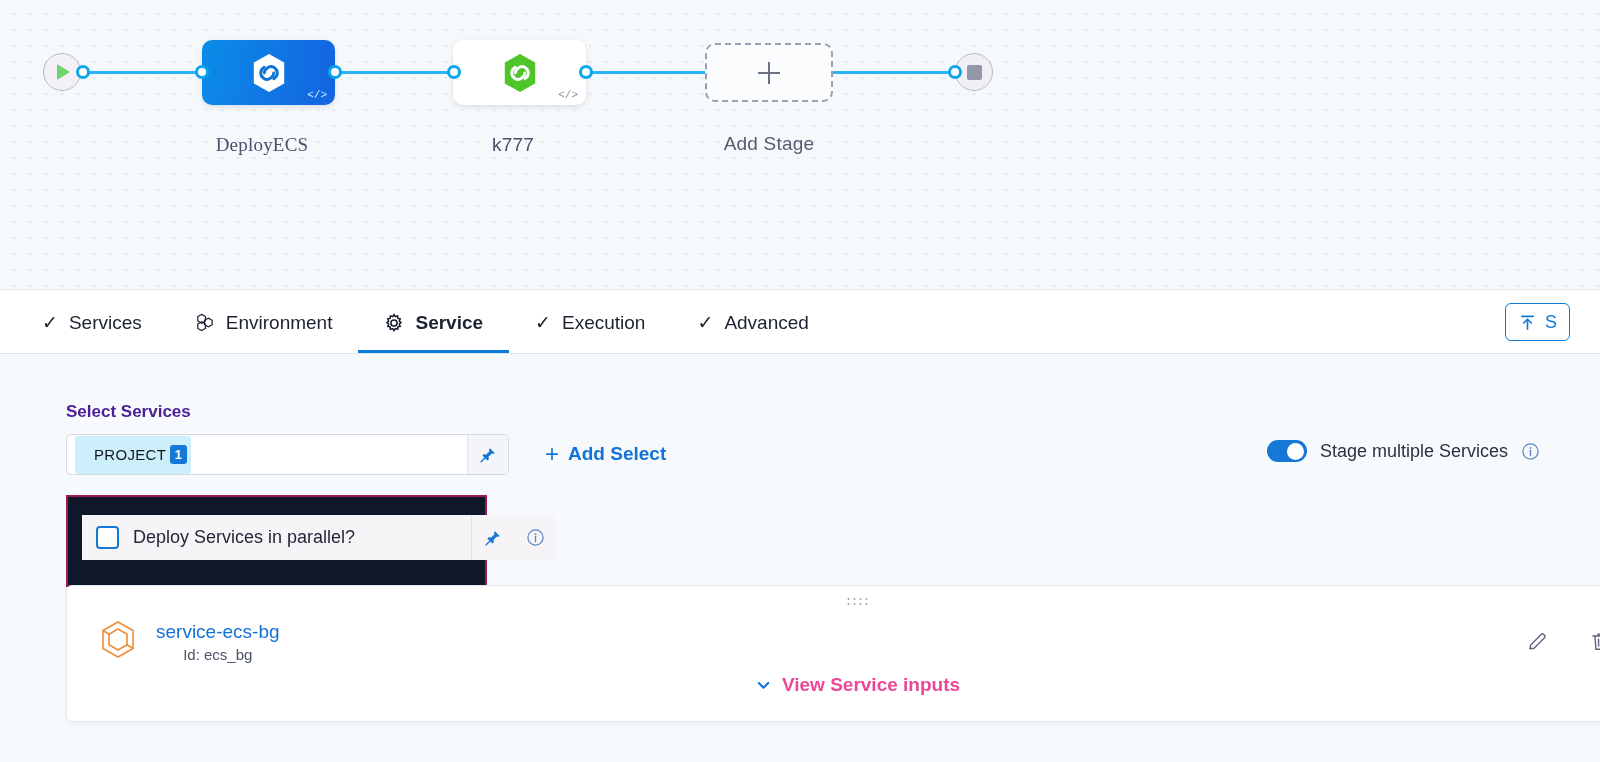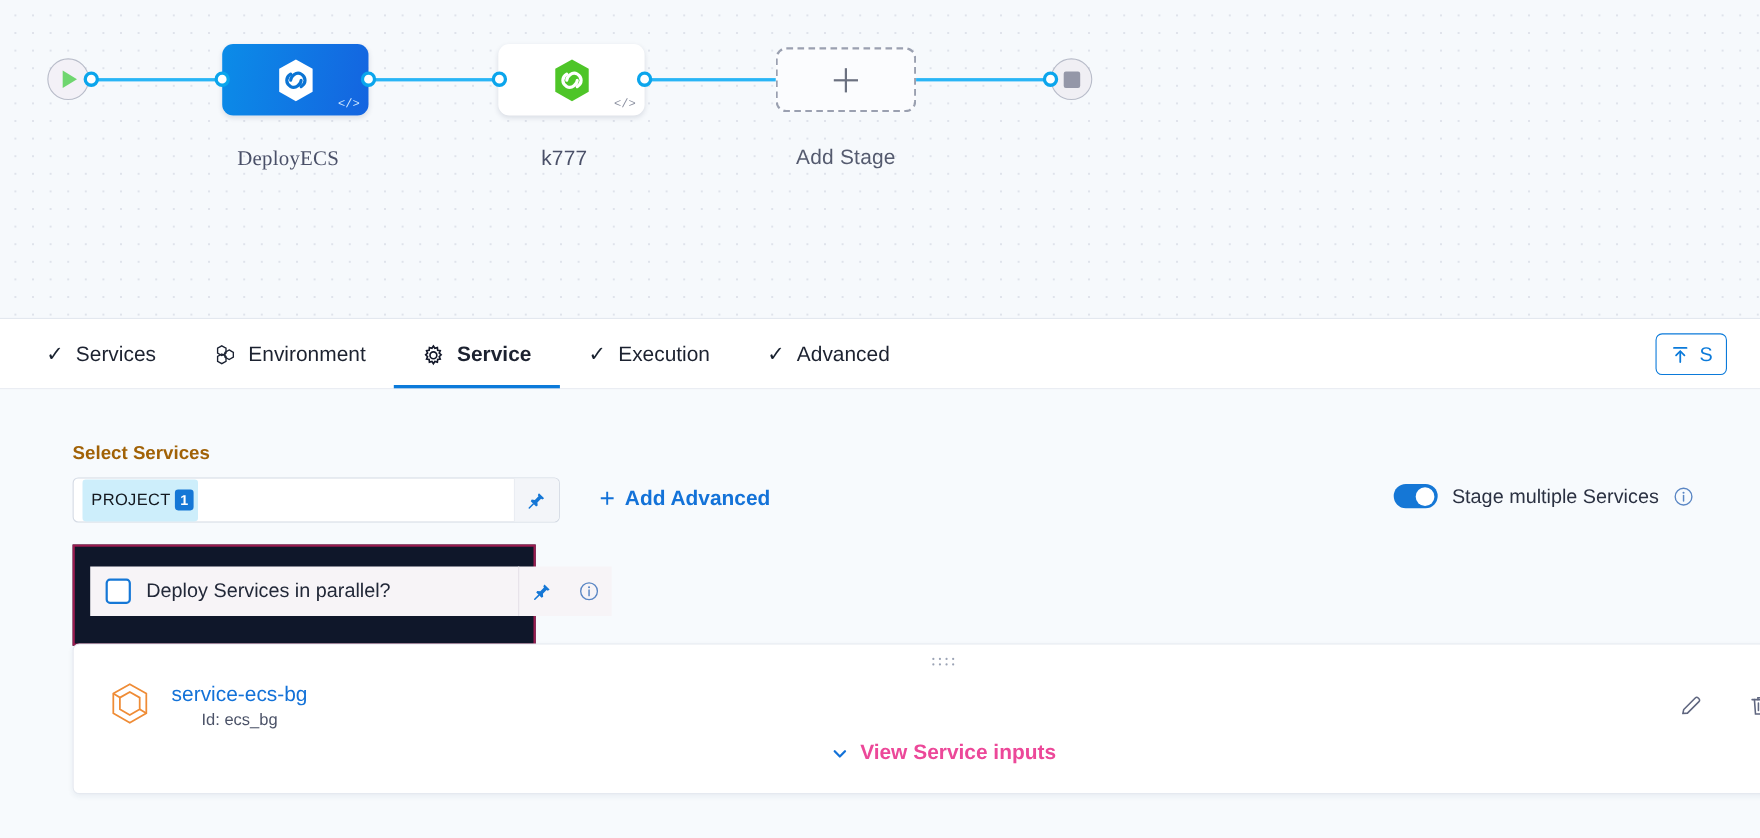--- a/index.html
+++ b/index.html
@@ -104,32 +104,32 @@
     overflow: hidden; white-space: nowrap;
   }
 
   
   .body {
     position: absolute; left: 0; top: 354px; width: 1600px; height: 408px;
     background: #f7fafd;
   }
   .section-label {
     position: absolute; left: 66px; top: 48px;
-    font-size: 17px; color: #a16207; font-weight: bold;
+    font-size: 17px; color: #4c1d95; font-weight: bold;
   }
 
   .sel-wrap {
     position: absolute; left: 66px; top: 80px; width: 443px; height: 41px;
     display: flex; background: #ffffff;
     border: 1px solid #d4dae4; border-radius: 5px;
   }
   .sel-field { flex: 1; display: flex; align-items: center; padding: 0 8px; }
   .chip {
     display: inline-flex; align-items: center; height: 38px;
-    background: #cdeefb; border-radius: 3px; padding: 0 4px 0 8px;
+    background: #cdeefb; border-radius: 3px; padding: 0 4px 0 19px;
     font-size: 15px; color: #13181f; letter-spacing: .3px;
   }
   .chip-badge {
     margin-left: 4px; background: #1577d6; color: #fff; border-radius: 3px;
     min-width: 17px; height: 19px; font-size: 13px; font-weight: bold;
     display: inline-flex; align-items: center; justify-content: center; padding: 0 3px;
   }
   .sel-pin {
     width: 41px; display: flex; align-items: center; justify-content: center;
     border-left: 1px solid #e3e8ef; background: #f3f5f9; border-radius: 0 4px 4px 0;
@@ -329,21 +329,21 @@
           <g fill="#1577d6">
             <path d="M12.2 2.6 L17.4 7.8 L15.6 9.0 L14.3 8.3 L10.6 12.0 L10.9 15.1 L9.3 16.1 L3.9 10.7 L4.9 9.1 L8.0 9.4 L11.7 5.7 L11.0 4.4 Z"></path>
             <path d="M6.4 13.6 L2.4 17.6" stroke="#1577d6" stroke-width="1.5" stroke-linecap="round" fill="none"></path>
           </g>
         </svg>
       </div>
     </div>
 
     <div class="add-service">
       <span class="plus-glyph">+</span>
-      <span>Add Advanced</span>
+      <span>Add Select</span>
     </div>
 
     <div class="toggle-row">
       <div class="toggle">
         <span class="knob"></span>
       </div>
       <span class="toggle-label">Stage multiple Services</span>
       <svg width="19" height="19" viewBox="0 0 20 20">
         <circle cx="10" cy="10" r="8" fill="none" stroke="#5a86c4" stroke-width="1.3"></circle>
         <circle cx="10" cy="6.2" r="1" fill="#5a86c4"></circle>

